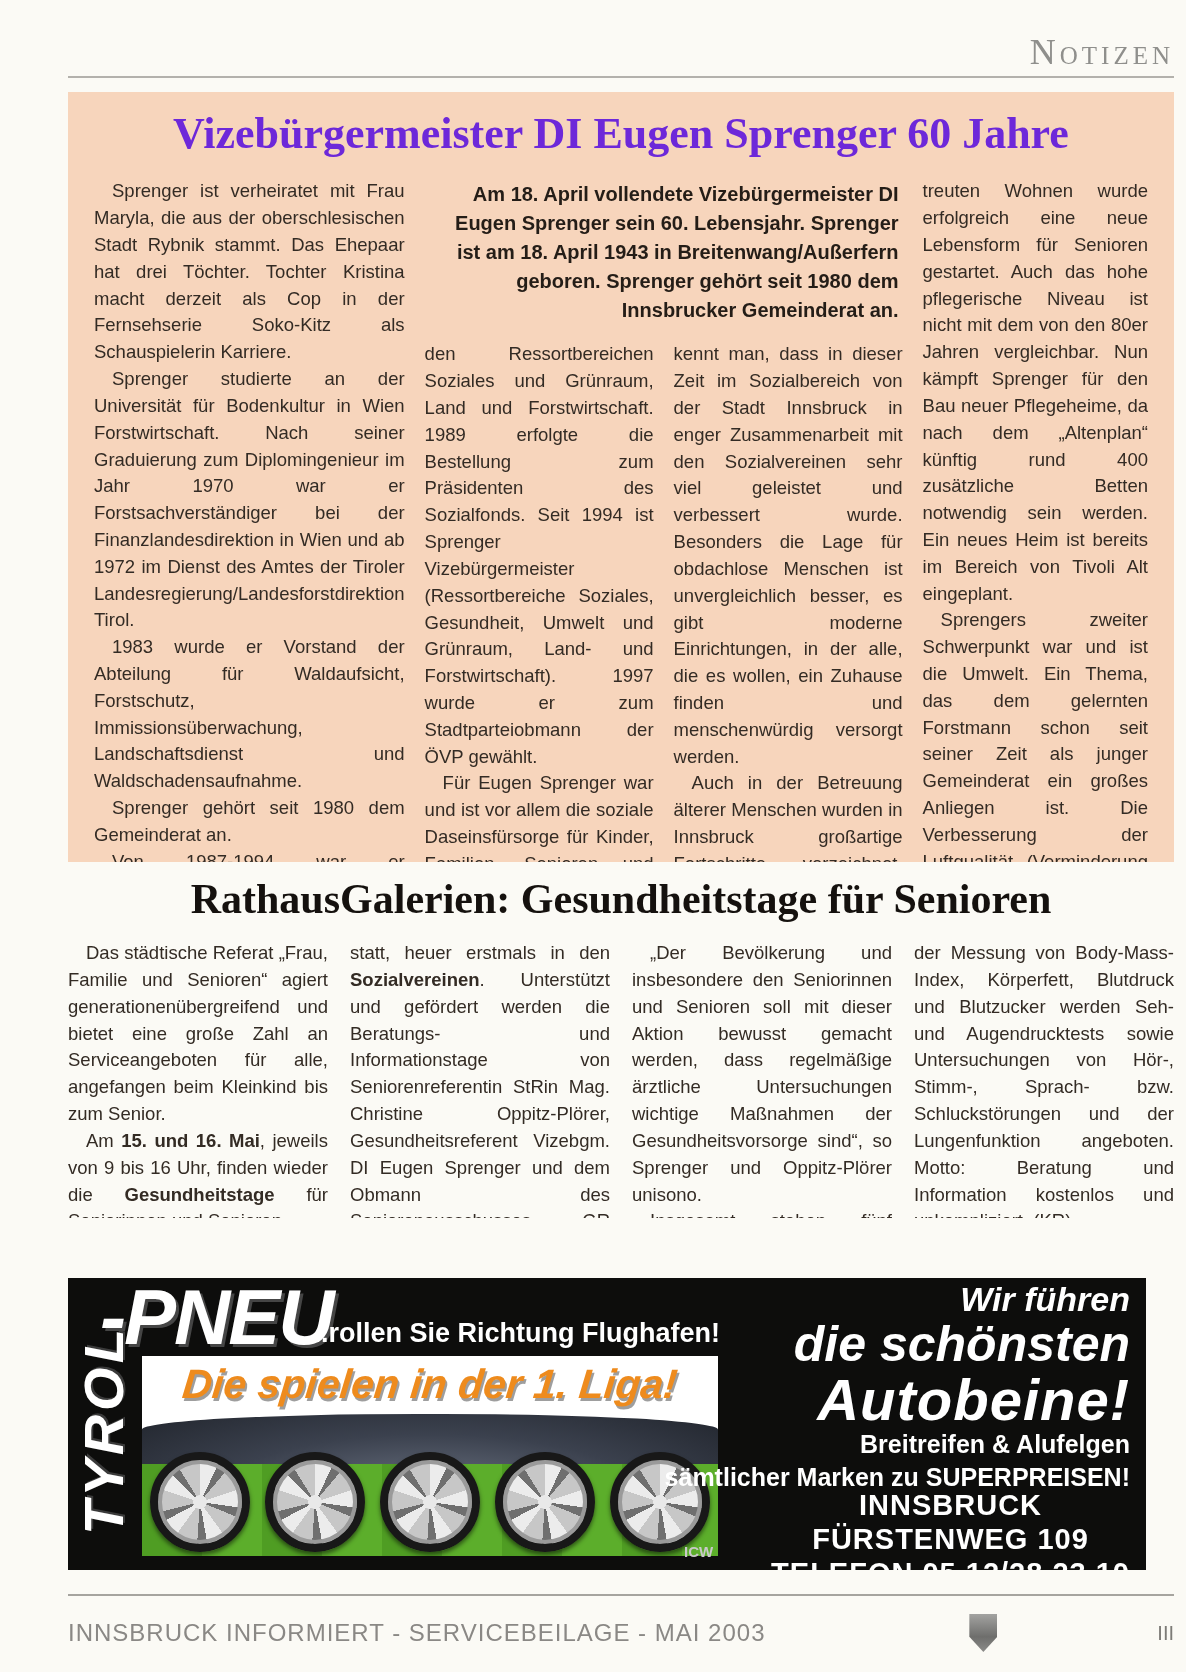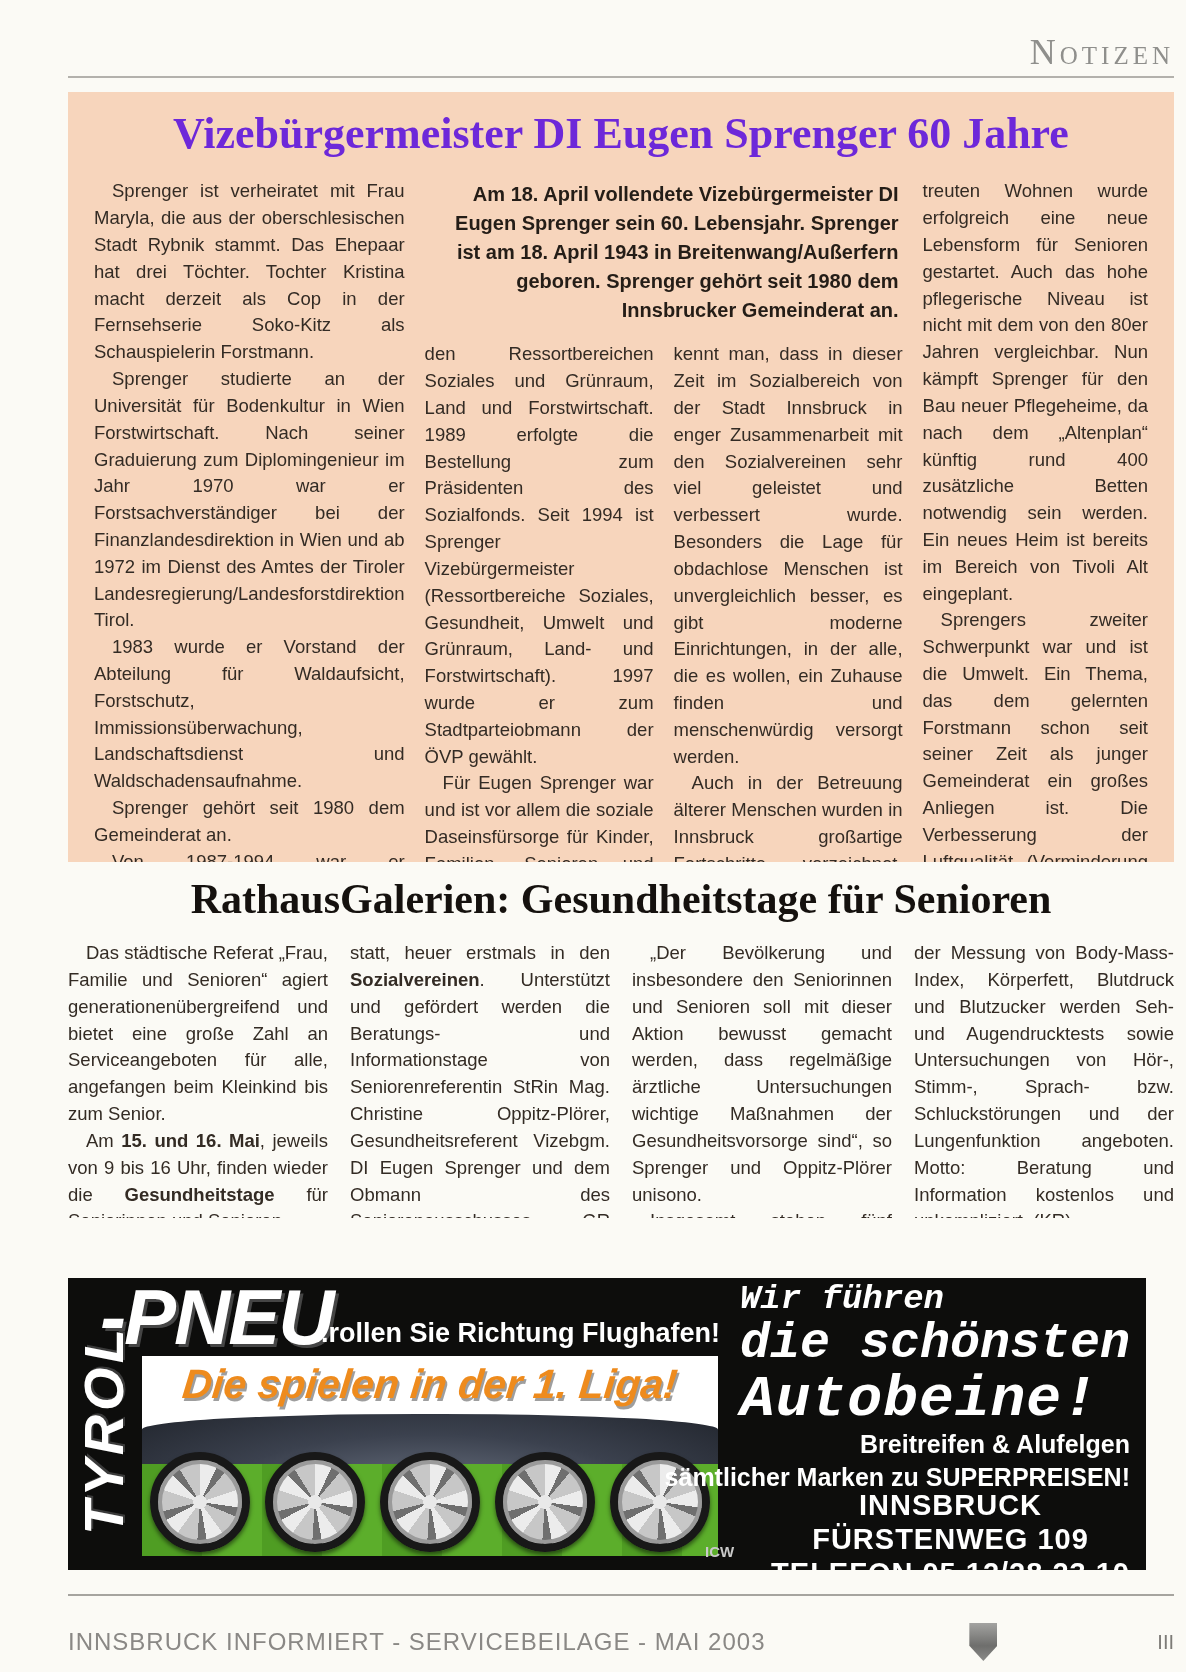--- a/index.html
+++ b/index.html
@@ -102,41 +102,41 @@
   .wheels{position:absolute;left:8px;right:8px;bottom:4px;display:flex;justify-content:space-between;}
   .wheel{
     width:100px;height:100px;border-radius:50%;
     box-sizing:border-box;border:8px solid #181818;
     background:
       radial-gradient(circle at 50% 50%, #e9e9e9 0 11%, rgba(0,0,0,0) 12%),
       repeating-conic-gradient(#ececec 0deg 26deg, #6f6f6f 26deg 40deg, #c7c7c7 40deg 72deg),
       radial-gradient(circle, #d6d6d6 0%, #5c5c5c 100%);
     box-shadow:inset 0 0 0 4px #9a9a9a, 0 3px 4px rgba(0,0,0,0.5);
   }
-  .ad-watermark{position:absolute;left:637px;bottom:10px;font-size:15px;font-weight:bold;color:#c9c9c9;}
+  .ad-watermark{position:absolute;left:616px;bottom:10px;font-size:15px;font-weight:bold;color:#c9c9c9;}
   .ad-right{
-    position:absolute;right:16px;top:4px;text-align:left;
-    color:#ffffff;font-weight:bold;font-style:italic;line-height:1.05;font-family:Liberation Mono, monospace;
+    position:absolute;right:16px;top:4px;text-align:right;
+    color:#ffffff;font-weight:bold;font-style:italic;line-height:1.05;
   }
   .ad-right .l1{font-size:34px;}
   .ad-right .l2{font-size:50px;}
   .ad-right .l3{font-size:58px;letter-spacing:1px;}
   .ad-offer{
     position:absolute;right:16px;top:150px;text-align:right;
     color:#ffffff;font-weight:bold;font-size:25px;line-height:1.3;
   }
   .ad-address{
     position:absolute;right:16px;top:210px;text-align:center;
     color:#ffffff;font-weight:bold;font-size:29px;line-height:1.18;letter-spacing:1px;
   }
 
   
   .footer{
     margin-top:24px;border-top:2px solid #a6a49f;
-    padding-top:27px;display:flex;align-items:center;
+    padding-top:18px;display:flex;align-items:center;
   }
   .footer-text{
     font-size:24px;color:#8a8885;letter-spacing:1px;
   }
   .crest{
     margin-left:auto;margin-right:160px;
     width:28px;height:38px;
     background:linear-gradient(180deg,#a3a3a1 0%,#6e6e6c 60%,#8b8b89 100%);
     clip-path:polygon(0 0,100% 0,100% 60%,50% 100%,0 60%);
   }
@@ -149,21 +149,21 @@
 
   <div class="masthead">
     <span class="section-label">Notizen</span>
   </div>
   <hr class="header-rule">
 
   <section class="article1">
     <h1>Vizebürgermeister DI Eugen Sprenger 60 Jahre</h1>
     <div class="cols1">
       <div class="bodytext">
-        <p>Sprenger ist verheiratet mit Frau Maryla, die aus der oberschlesischen Stadt Rybnik stammt. Das Ehepaar hat drei Töchter. Tochter Kristina macht derzeit als Cop in der Fernsehserie Soko-Kitz als Schauspielerin Forstmann.</p>
+        <p>Sprenger ist verheiratet mit Frau Maryla, die aus der oberschlesischen Stadt Rybnik stammt. Das Ehepaar hat drei Töchter. Tochter Kristina macht derzeit als Cop in der Fernsehserie Soko-Kitz als Schauspielerin Karriere.</p>
         <p>Sprenger studierte an der Universität für Bodenkultur in Wien Forstwirtschaft. Nach seiner Graduierung zum Diplomingenieur im Jahr 1970 war er Forstsachverständiger bei der Finanzlandesdirektion in Wien und ab 1972 im Dienst des Amtes der Tiroler Landesregierung/Landesforstdirektion Tirol.</p>
         <p>1983 wurde er Vorstand der Abteilung für Waldaufsicht, Forstschutz, Immissionsüberwachung, Landschaftsdienst und Waldschadensaufnahme.</p>
         <p>Sprenger gehört seit 1980 dem Gemeinderat an.</p>
         <p>Von 1987-1994 war er Amtsführender Stadtrat mit</p>
       </div>
       <div>
         <div class="intro">Am 18. April vollendete Vizebürgermeister DI Eugen Sprenger sein 60. Lebensjahr. Sprenger ist am 18. April 1943 in Breitenwang/Außerfern geboren. Sprenger gehört seit 1980 dem Innsbrucker Gemeinderat an.</div>
         <div class="mid-cols">
           <div class="bodytext">
             <p class="noindent">den Ressortbereichen Soziales und Grünraum, Land und Forstwirtschaft. 1989 erfolgte die Bestellung zum Präsidenten des Sozialfonds. Seit 1994 ist Sprenger Vizebürgermeister (Ressortbereiche Soziales, Gesundheit, Umwelt und Grünraum, Land- und Forstwirtschaft). 1997 wurde er zum Stadtparteiobmann der ÖVP gewählt.</p>

